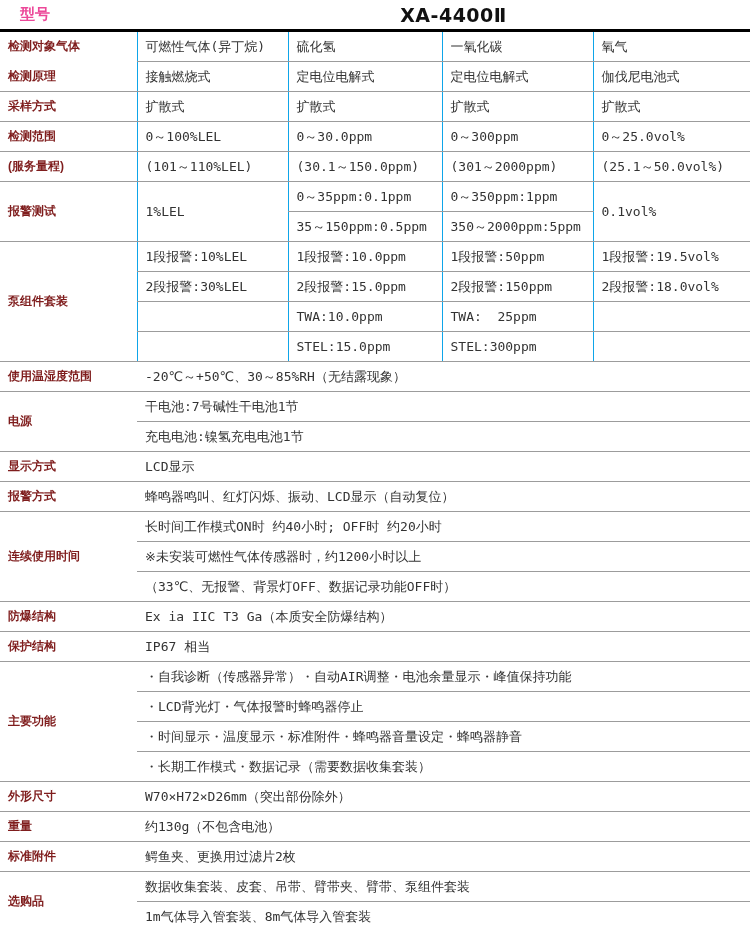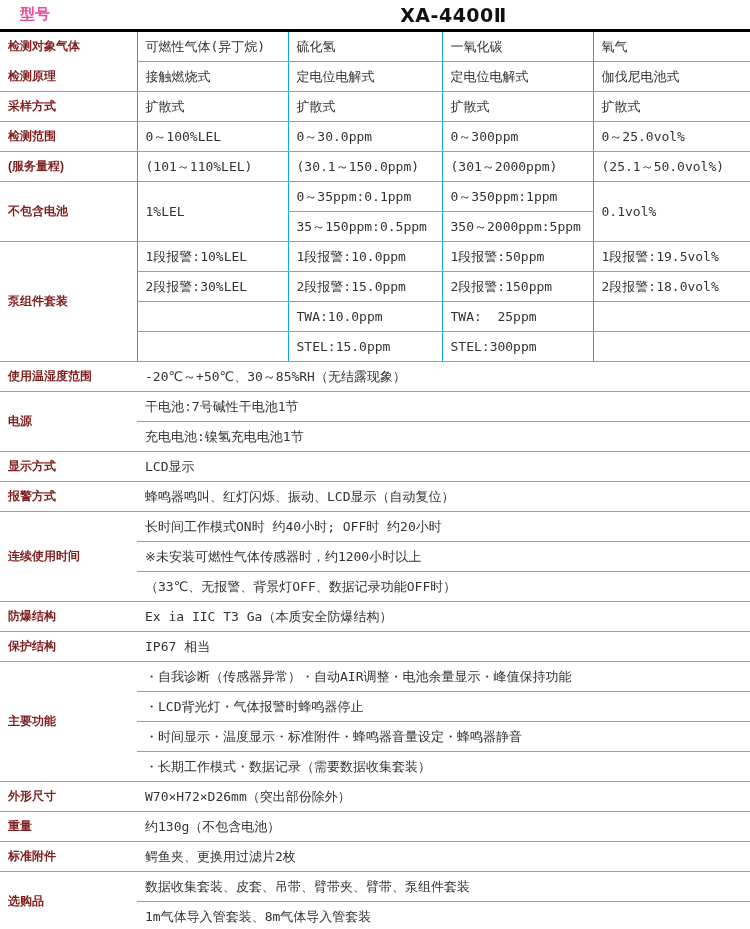--- a/index.html
+++ b/index.html
@@ -95,21 +95,21 @@
         <td>0～25.0vol%</td>
       </tr>
       <tr>
         <td class="lbl no-bl">(服务量程)</td>
         <td>(101～110%LEL)</td>
         <td>(30.1～150.0ppm)</td>
         <td>(301～2000ppm)</td>
         <td>(25.1～50.0vol%)</td>
       </tr>
       <tr>
-        <td class="lbl no-bl" rowspan="2">不包含电池</td>
+        <td class="lbl no-bl" rowspan="2">报警测试</td>
         <td rowspan="2">1%LEL</td>
         <td>0～35ppm:0.1ppm</td>
         <td>0～350ppm:1ppm</td>
         <td rowspan="2">0.1vol%</td>
       </tr>
       <tr>
         <td>35～150ppm:0.5ppm</td>
         <td>350～2000ppm:5ppm</td>
       </tr>
       <tr>

